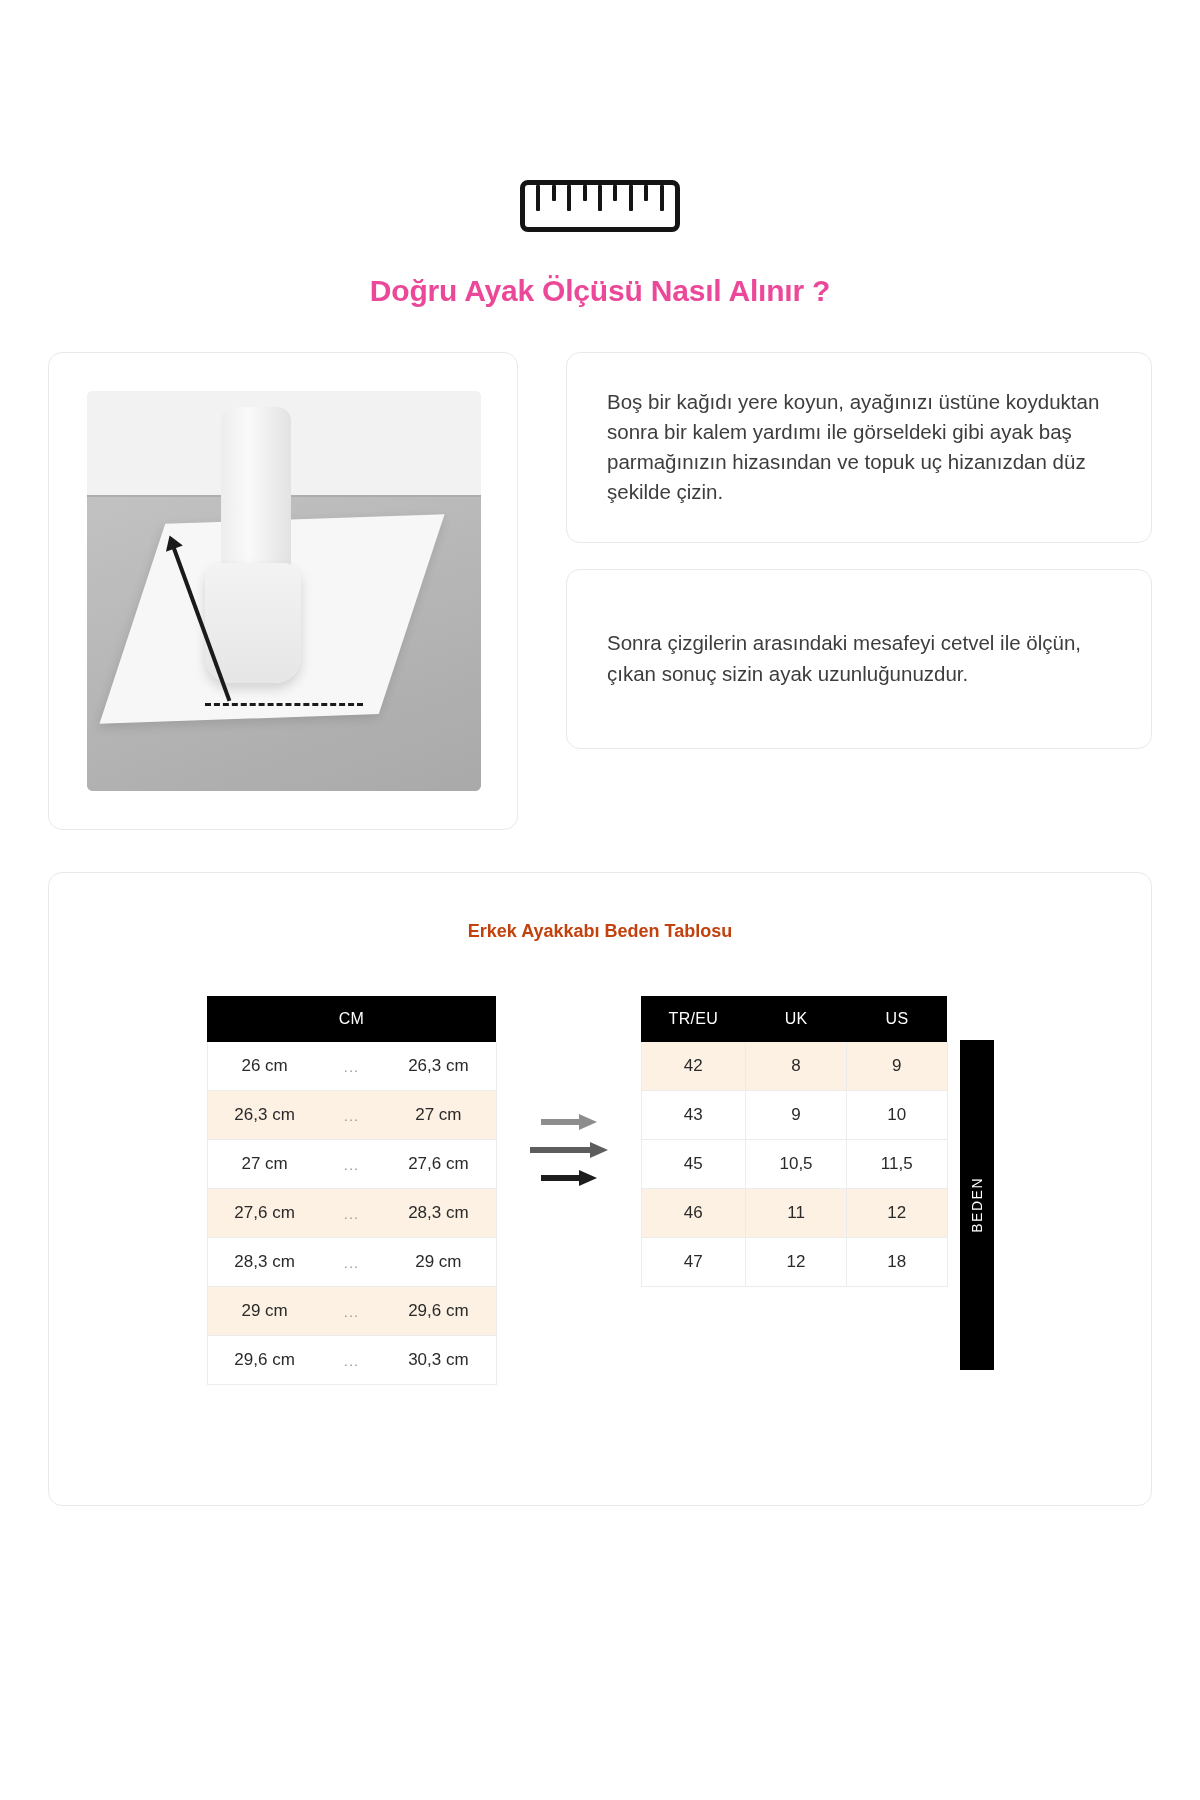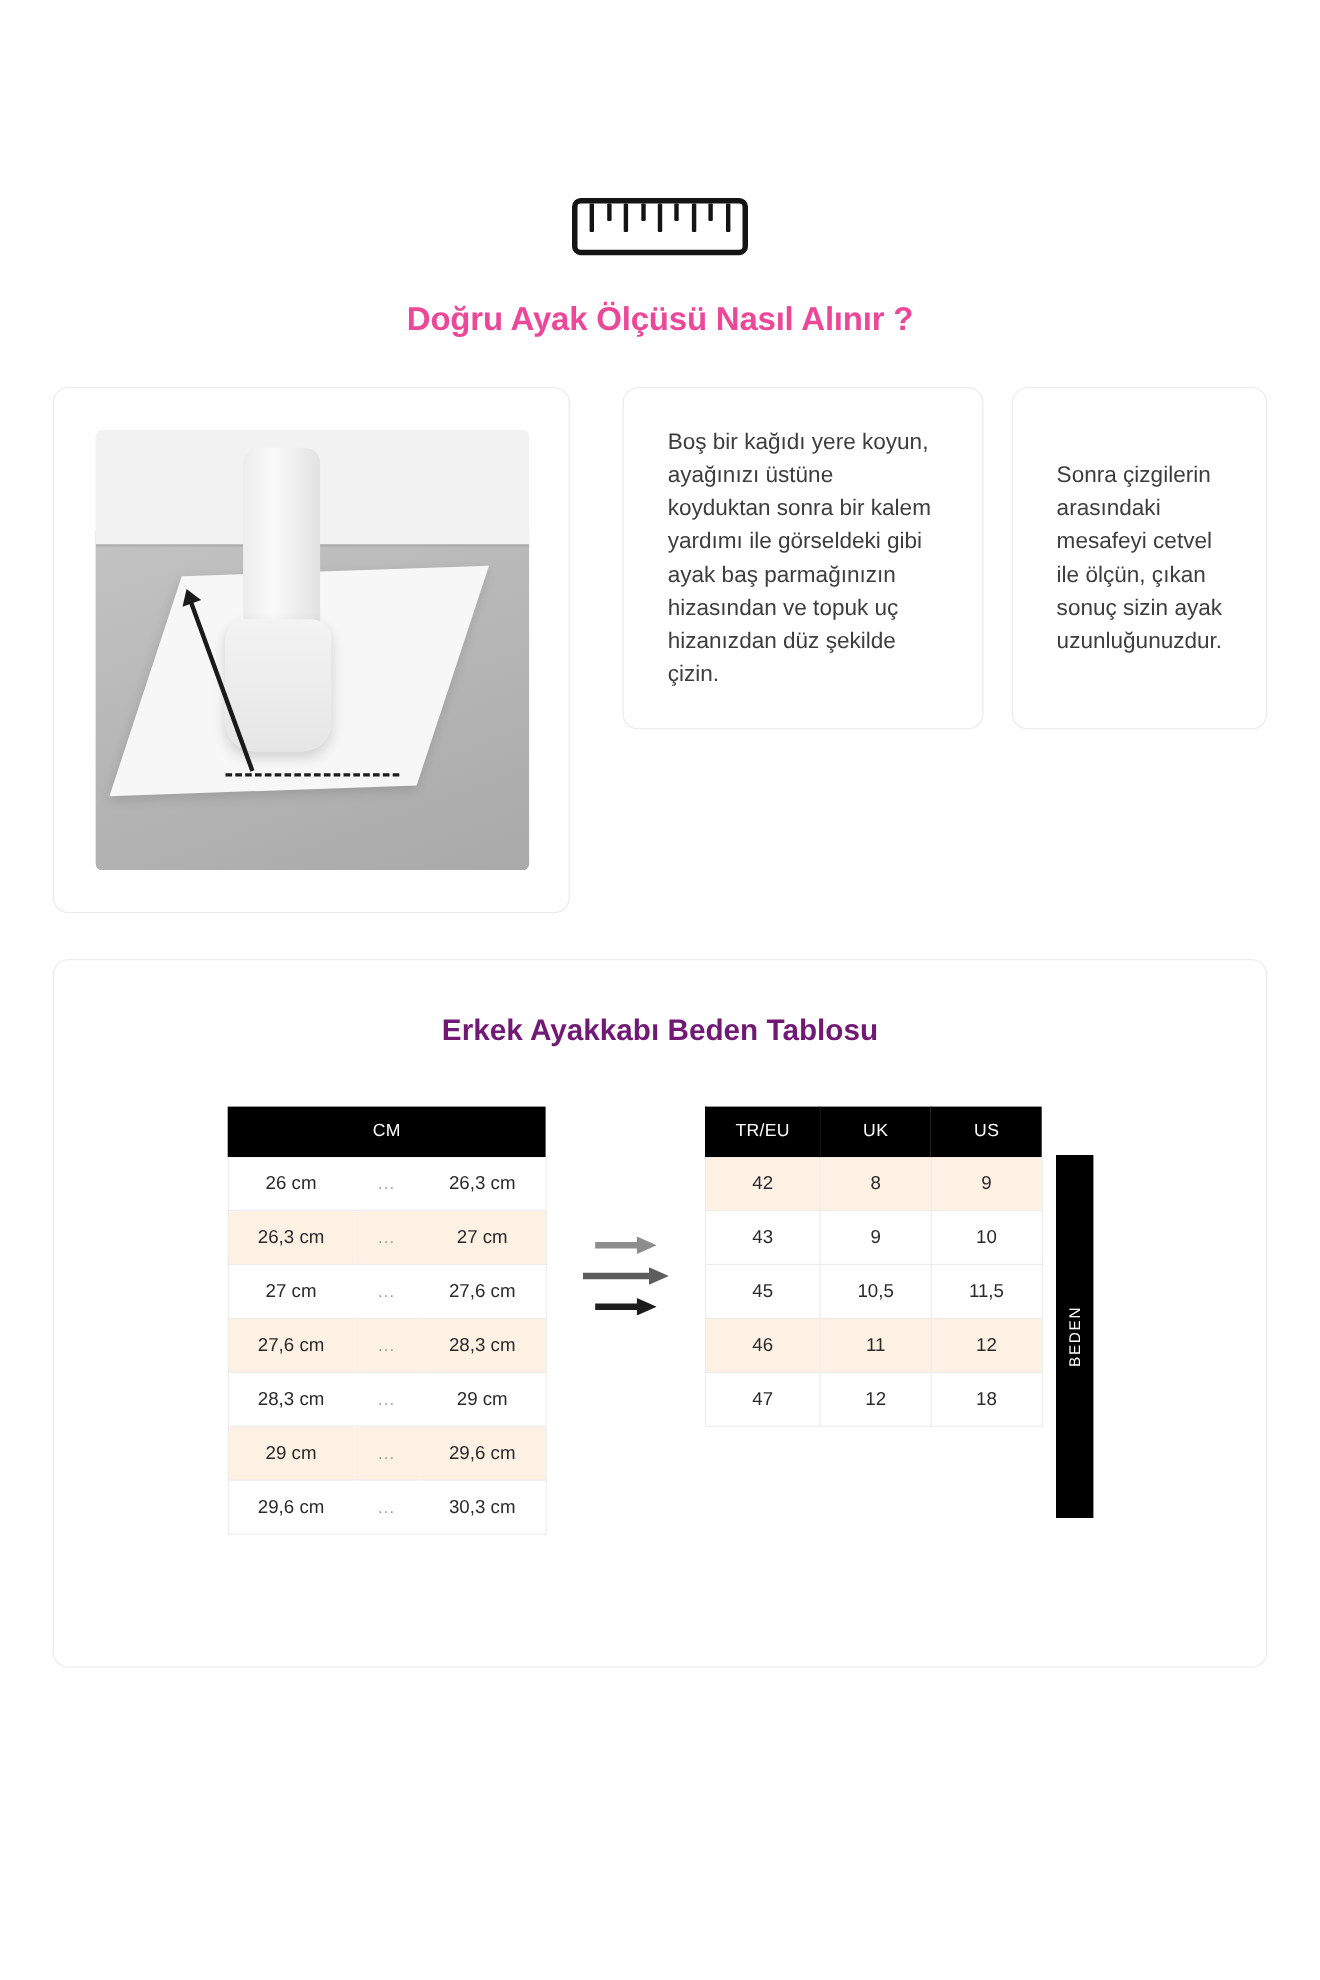--- a/index.html
+++ b/index.html
@@ -168,21 +168,21 @@
     left: 30%;
     top: 78%;
     width: 40%;
     height: 0;
     border-top: 3px dashed #1a1a1a;
   }
 
   .text-col {
     flex: 1 1 auto;
     display: flex;
-    flex-direction: row;
+    flex-direction: column;
     gap: 26px;
   }
   .text-card {
     padding: 34px 40px;
     min-height: 150px;
     display: flex;
     align-items: center;
   }
   .text-card p {
     margin: 0;
@@ -194,23 +194,23 @@
     min-height: 180px;
   }
 
   
   .table-card {
     margin-top: 42px;
     padding: 48px 40px 120px 40px;
   }
   .table-title {
     text-align: center;
-    font-size: 27px;
+    font-size: 18px;
     font-weight: bold;
-    color: #701a75;
+    color: #c2410c;
     margin: 0 0 54px 0;
   }
   .tables {
     display: flex;
     justify-content: center;
     align-items: flex-start;
     gap: 12px;
     position: relative;
   }
   table {

